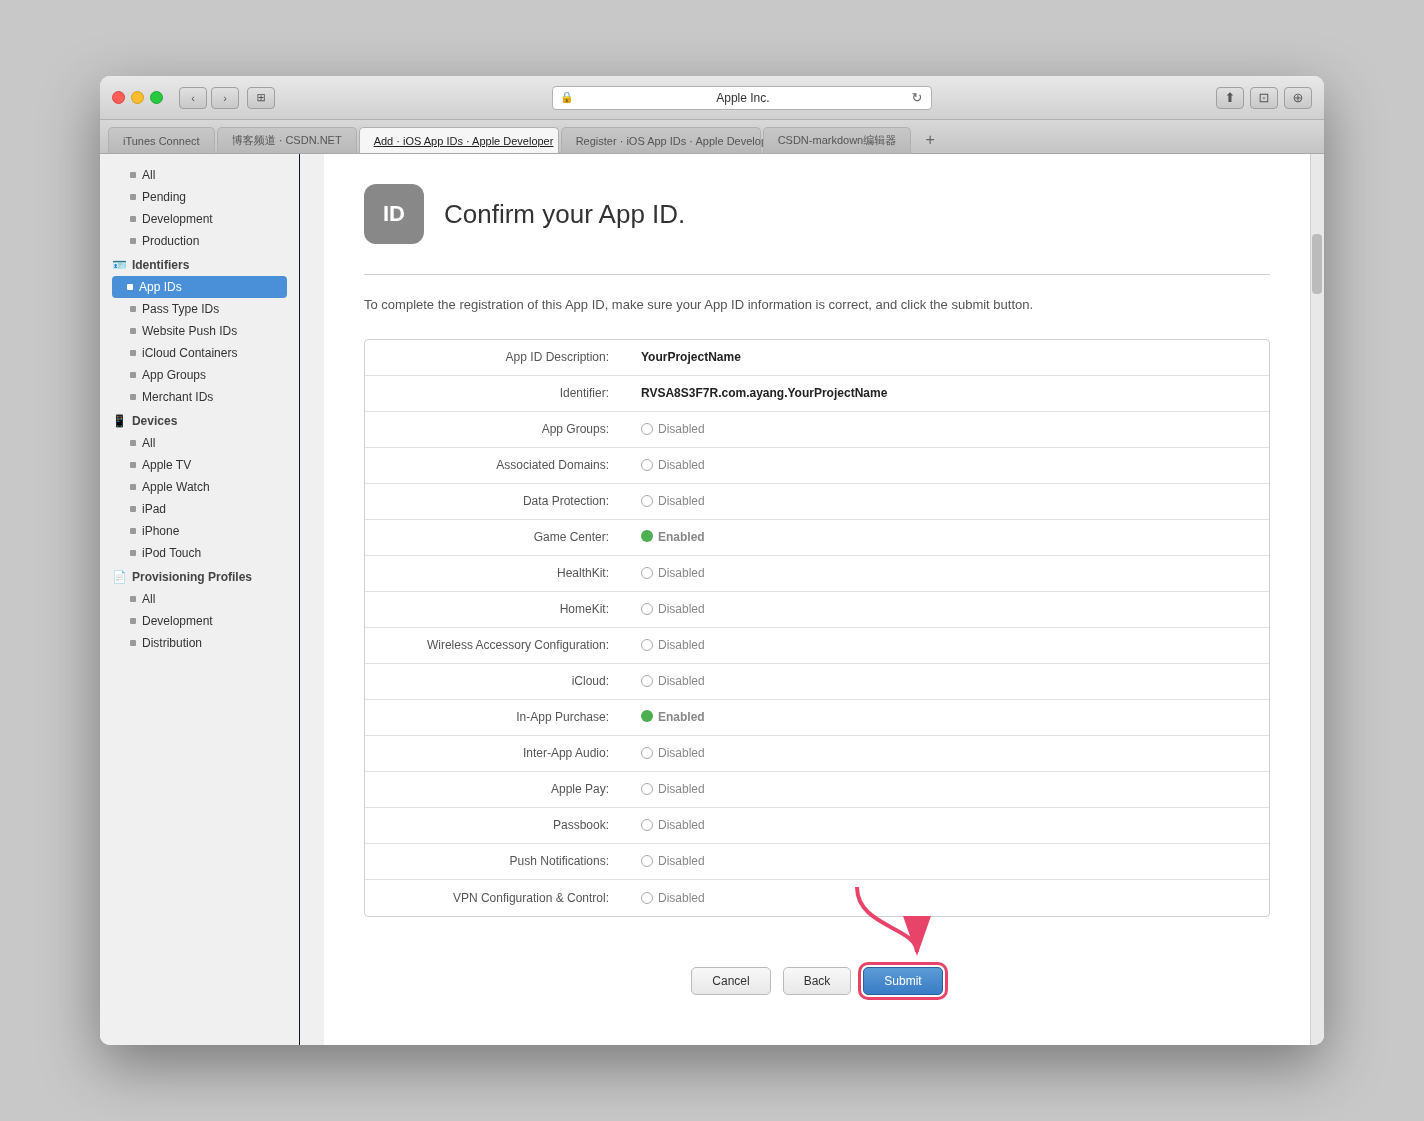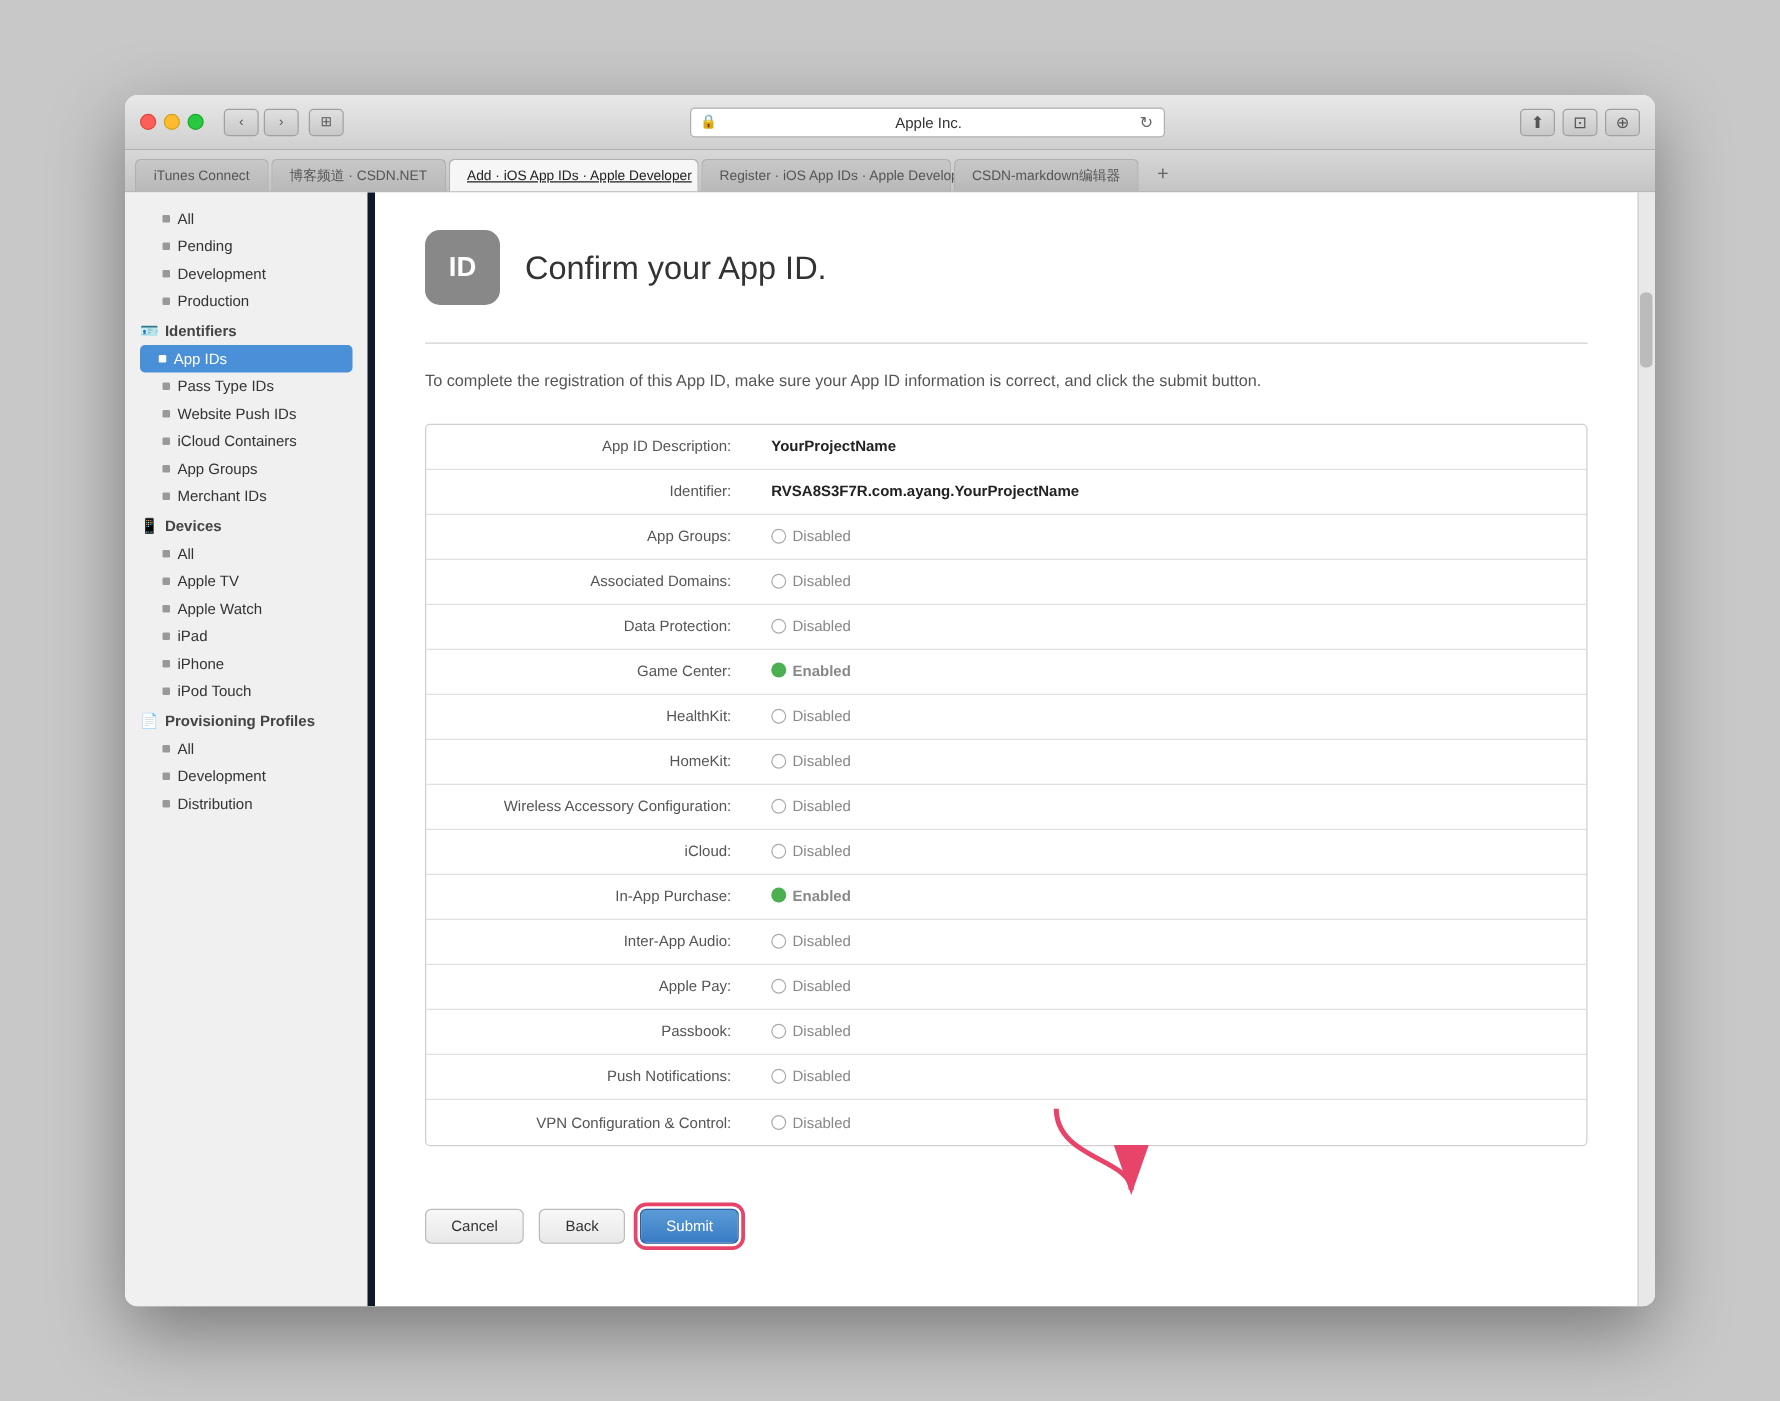--- a/index.html
+++ b/index.html
@@ -200,21 +200,21 @@
     .content-area {
       display: flex;
       flex: 1;
       background: #f0f0f0;
     }
 
     
     .sidebar {
       width: 200px;
       background: #f0f0f0;
-      border-right: 6px solid #0f172a;
+      border-right: 1px solid #0f172a;
       padding: 10px 0;
       overflow-y: auto;
       flex-shrink: 0;
     }
 
     .sidebar-section-header {
       display: flex;
       align-items: center;
       padding: 6px 12px 4px 12px;
       font-size: 12px;
@@ -257,20 +257,21 @@
     .sidebar-item.active .sidebar-bullet {
       background: white;
     }
 
     
     .main-panel {
       flex: 1;
       background: white;
       overflow-y: auto;
       padding: 0;
+      margin-left: 24px;
     }
 
     .scrollbar-track {
       width: 14px;
       background: #e8e8e8;
       border-left: 1px solid #d0d0d0;
     }
 
     
     .page-content {
@@ -725,21 +726,21 @@
             <div class="info-value">
               <span class="status-disabled">
                 <span class="circle-icon circle-disabled"></span>
                 <span>Disabled</span>
               </span>
             </div>
           </div>
 
         </div>
 
-        <div style="position:relative; display:flex; justify-content:flex-start; align-items:center; padding-top: 10px;">
+        <div style="position:relative; display:flex; justify-content:center; align-items:center; padding-top: 10px;">
 
           <svg style="position:absolute; top:-70px; left:50%; transform:translateX(20px); pointer-events:none;" width="120" height="90">
             <defs>
               <marker id="arrowhead" markerWidth="10" markerHeight="7" refX="9" refY="3.5" orient="auto">
                 <polygon points="0 0, 10 3.5, 0 7" fill="#e8446a"></polygon>
               </marker>
             </defs>
             <path d="M 20 10 C 20 50, 80 50, 80 75" stroke="#e8446a" stroke-width="4" fill="none" marker-end="url(#arrowhead)"></path>
           </svg>
 

